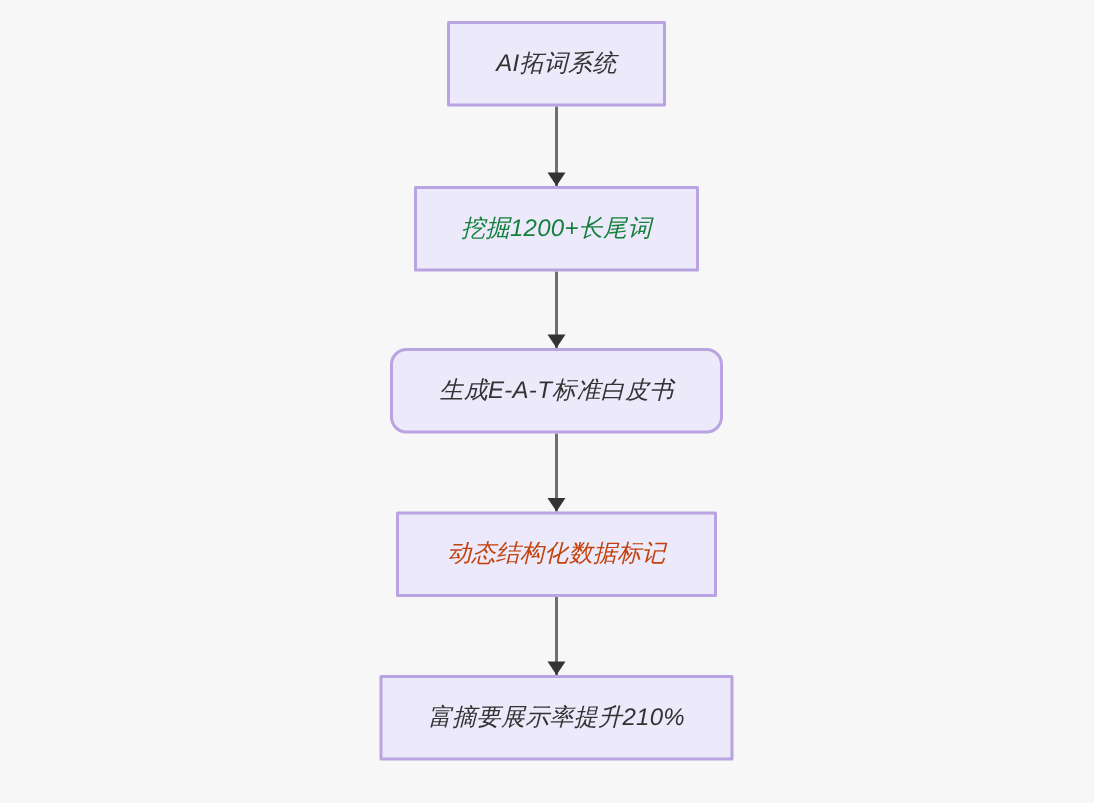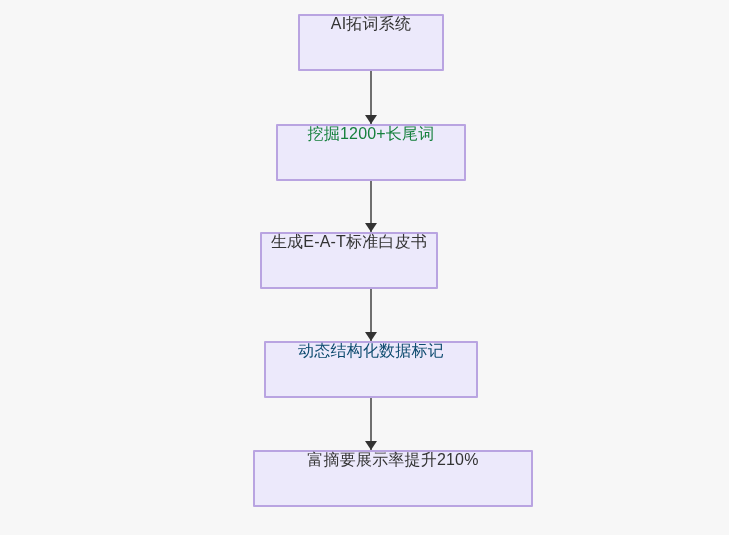--- a/index.html
+++ b/index.html
@@ -19,27 +19,28 @@
     height: 535px;
   }
   .node {
     position: absolute;
     box-sizing: border-box;
     height: 57px;
     background: #ece9fb;
     border: 2px solid #b9a4e1;
     border-radius: 1px;
     display: flex;
-    align-items: flex-start;
+    align-items: center;
     justify-content: center;
     color: #333333;
     font-size: 16px;
     line-height: 1;
     letter-spacing: 0.2px;
     white-space: nowrap;
+    font-style: italic;
   }
   .node-label {
     display: block;
   }
   .connector {
     position: absolute;
     width: 12px;
   }
   .connector .stem {
     position: absolute;
@@ -80,23 +81,23 @@
     <div class="stem" style="height: 52px; background: rgb(111, 111, 111);"></div>
     <div class="head" style="border-top-color: rgb(51, 51, 51);"></div>
   </div>
 
   <div class="node" id="node-1" style="left: 298px; top: 14px; width: 146px; background: rgb(236, 233, 251); border-color: rgb(185, 164, 225); color: rgb(51, 51, 51);">
     <span class="node-label">AI拓词系统</span>
   </div>
   <div class="node" id="node-2" style="left: 276px; top: 124px; width: 190px; background: rgb(236, 233, 251); border-color: rgb(185, 164, 225); color: #15803d;">
     <span class="node-label">挖掘1200+长尾词</span>
   </div>
-  <div class="node" id="node-3" style="left: 260px; top: 232px; width: 178px; background: rgb(236, 233, 251); border-color: rgb(185, 164, 225); color: rgb(51, 51, 51);">
+  <div class="node" id="node-3" style="left: 260px; top: 232px; width: 222px; background: rgb(236, 233, 251); border-color: rgb(185, 164, 225); color: rgb(51, 51, 51); border-radius: 11px;">
     <span class="node-label">生成E-A-T标准白皮书</span>
   </div>
-  <div class="node" id="node-4" style="left: 264px; top: 341px; width: 214px; background: rgb(236, 233, 251); border-color: rgb(185, 164, 225); color: #0c4a6e;">
+  <div class="node" id="node-4" style="left: 264px; top: 341px; width: 214px; background: rgb(236, 233, 251); border-color: rgb(185, 164, 225); color: #c2410c;">
     <span class="node-label">动态结构化数据标记</span>
   </div>
-  <div class="node" id="node-5" style="left: 253px; top: 450px; width: 280px; background: rgb(236, 233, 251); border-color: rgb(185, 164, 225); color: rgb(51, 51, 51);">
+  <div class="node" id="node-5" style="left: 253px; top: 450px; width: 236px; background: rgb(236, 233, 251); border-color: rgb(185, 164, 225); color: rgb(51, 51, 51);">
     <span class="node-label">富摘要展示率提升210%</span>
   </div>
 
 </div>
 
 </body></html>

